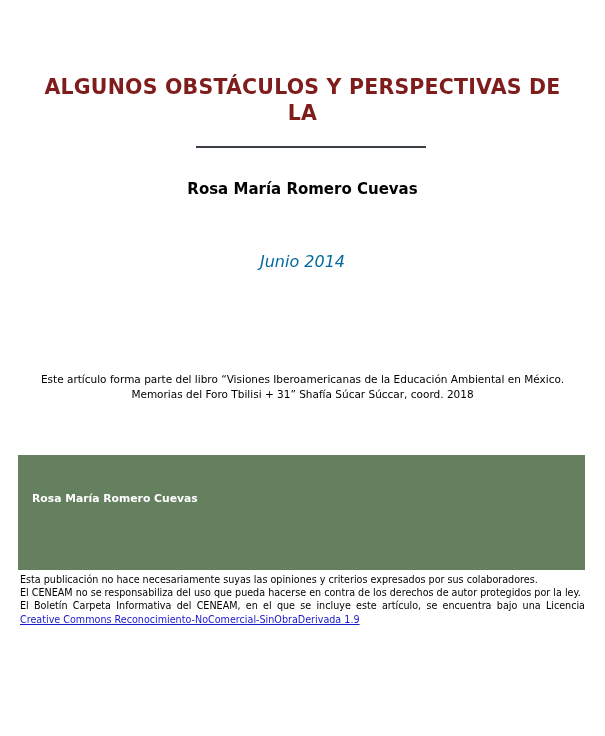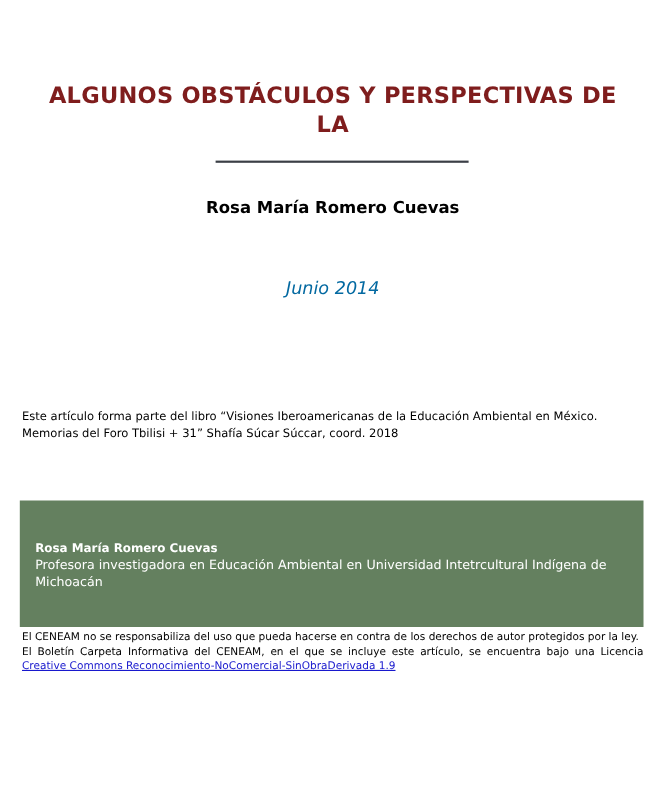--- a/index.html
+++ b/index.html
@@ -73,21 +73,21 @@
     font-style: italic;
     color: #0369a1;
   }
 
   
   .source-note {
     position: absolute;
     top: 372px;
     left: 20px;
     width: 565px;
-    text-align: left;
+    text-align: center;
     font-size: 10.5px;
     line-height: 14.5px;
     color: #000000;
   }
 
   
   .credit-box {
     position: absolute;
     top: 455px;
     left: 18px;
@@ -150,21 +150,21 @@
 
   <div class="date-line">Junio 2014</div>
 
   <div class="source-note">
     <span>Este artículo forma parte del libro “Visiones Iberoamericanas de la Educación Ambiental en México.</span><br>
     <span>Memorias del Foro Tbilisi + 31” Shafía Súcar Súccar, coord. 2018</span>
   </div>
 
   <div class="credit-box">
     <p class="credit-name">Rosa María Romero Cuevas</p>
-    <p class="credit-role">Profesora investigadora en Educación Ambiental en Universidad Intetrcultural Indígena de Michoacán</p>
   </div>
 
   <div class="legal">
+    <p>Esta publicación no hace necesariamente suyas las opiniones y criterios expresados por sus colaboradores.</p>
     <p>El CENEAM no se responsabiliza del uso que pueda hacerse  en contra de los derechos de autor protegidos por la ley.</p>
     <p class="justified"><span>El Boletín Carpeta Informativa del CENEAM, en el que se incluye este artículo, se encuentra bajo una Licencia </span><span class="link">Creative Commons Reconocimiento-NoComercial-SinObraDerivada 1.9</span></p>
   </div>
 
 </div>
 
 </body></html>

